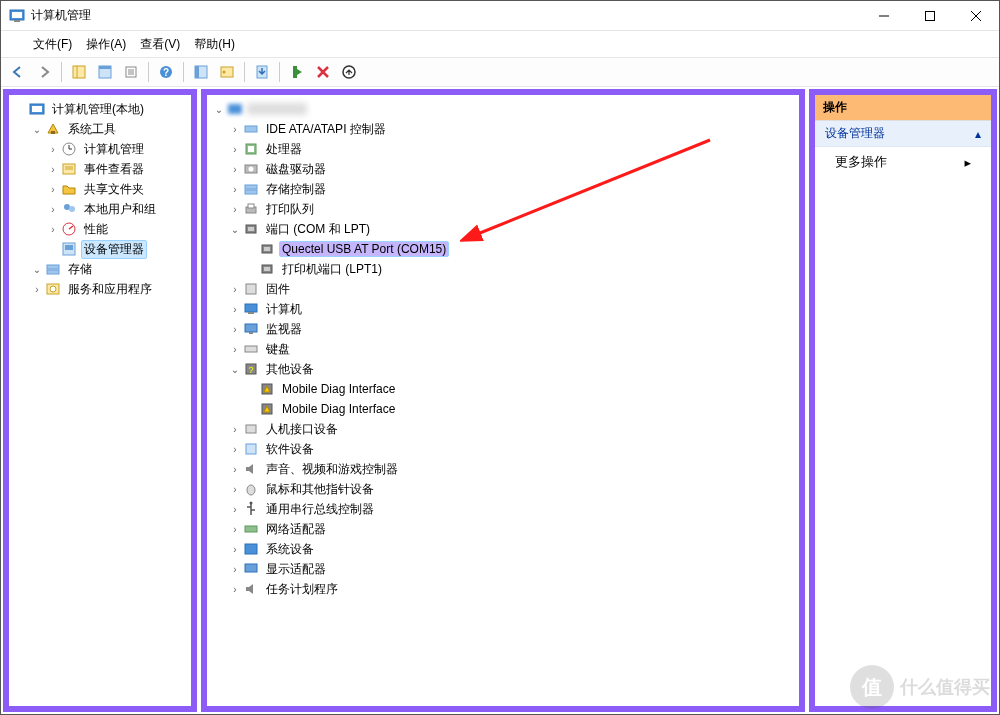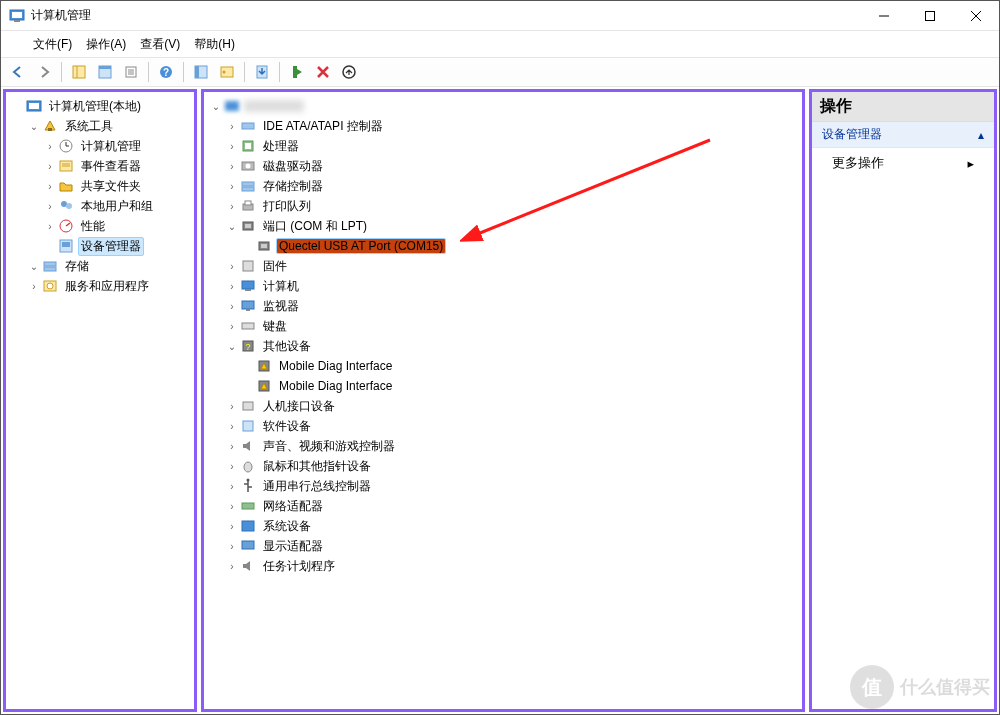--- a/index.html
+++ b/index.html
@@ -8,34 +8,34 @@
 .titlebar { height: 30px; display: flex; align-items: center; padding: 0 0 0 8px; border-bottom: 1px solid #e5e5e5; }
 .titlebar .title-icon { width: 16px; height: 16px; margin-right: 6px; }
 .titlebar .title-text { flex: 1; font-size: 12px; }
 .winbtns { display: flex; height: 100%; }
 .winbtn { width: 46px; display: flex; align-items: center; justify-content: center; font-family: "Segoe MDL2 Assets", sans-serif; }
 .menubar { height: 26px; display: flex; align-items: center; padding: 0 8px; gap: 14px; font-size: 12px; margin-left: 24px; }
 .toolbar { height: 30px; display: flex; align-items: center; padding: 0 6px; gap: 4px; border-top: 1px solid #e5e5e5; border-bottom: 1px solid #e5e5e5; background: #fdfdfd; }
 .tool { width: 22px; height: 22px; display: flex; align-items: center; justify-content: center; border: 1px solid transparent; }
 .vsep { width: 1px; height: 20px; background: #ccc; margin: 0 2px; }
 .content { flex: 1; display: flex; min-height: 0; }
-.pane { border: 3px solid #8b5cf6; margin: 2px; overflow: auto; background: #fff; }
+.pane { border: 6px solid #8b5cf6; margin: 2px; overflow: auto; background: #fff; }
 .left { width: 194px; padding: 4px 2px; }
 .center { flex: 1; padding: 4px 2px; }
 .right { width: 188px; padding: 0; display:flex; flex-direction:column;}
 .tree-node { display: flex; align-items: center; height: 20px; font-size: 12px; color: #000; white-space: nowrap; padding-right:4px;}
 .tree-node .exp { width: 16px; text-align: center; color: #666; font-size: 10px; cursor: default; }
 .tree-node .icon { width: 16px; height: 16px; display: inline-flex; align-items:center; justify-content:center; margin-right: 4px; }
 .tree-node .label { padding: 1px 3px; border-radius: 2px; }
 .tree-node.selected .label { background: #cce8ff; border: 1px solid #99d1ff; padding: 0 2px; }
-.tree-node.highlight .label { background: #c2410c; border: 1px solid #99d1ff; padding: 0 2px; }
+.tree-node.highlight .label { background: #c4b5fd; border: 1px solid #99d1ff; padding: 0 2px; }
 .depth-0 { padding-left: 2px; }
 .depth-1 { padding-left: 18px; }
 .depth-2 { padding-left: 34px; }
-.right-header { background: #e5e5e5; border-bottom: 1px solid #ddd; padding: 4px 8px; font-size: 16px; font-weight: bold; }
+.right-header { background: #fdba74; border-bottom: 1px solid #ddd; padding: 4px 8px; font-size: 12px; font-weight: bold; }
 .right-section { background: #e8f0fb; padding: 4px 10px; font-size: 12px; color: #003399; border-bottom: 1px solid #dde8f5; display:flex; align-items:center; justify-content:space-between;}
 .right-item { padding: 6px 20px; font-size: 13px; display:flex; align-items:center; justify-content:space-between;}
 .arrow { position: absolute; pointer-events: none; }
 .watermark { position: absolute; right: 10px; bottom: 6px; opacity: 0.18; display:flex; align-items:center; gap:6px; }
 .watermark .wcirc { width:44px; height:44px; border-radius:50%; background:#555; color:#fff; display:flex; align-items:center; justify-content:center; font-size:20px; font-weight:bold;}
 .watermark .wtxt { font-size:18px; font-weight:bold; color:#404040;}
 svg { display: block; }
 </style>
 </head>
 <body>
@@ -335,20 +335,30 @@
       <div class="tree-node depth-2 highlight">
           <span class="exp"></span>
           <span class="icon">
             <svg width="16" height="16">
               <rect x="3" y="4" width="10" height="8" fill="#888" stroke="#555"></rect>
               <rect x="5" y="6" width="6" height="4" fill="#ccc"></rect>
             </svg>
           </span>
           <span class="label">Quectel USB AT Port (COM15)</span>
         </div>
+      <div class="tree-node depth-2">
+          <span class="exp"></span>
+          <span class="icon">
+            <svg width="16" height="16">
+              <rect x="3" y="4" width="10" height="8" fill="#888" stroke="#555"></rect>
+              <rect x="5" y="6" width="6" height="4" fill="#ccc"></rect>
+            </svg>
+          </span>
+          <span class="label">打印机端口 (LPT1)</span>
+        </div>
       <div class="tree-node depth-1">
           <span class="exp">›</span>
           <span class="icon">
             <svg width="16" height="16">
               <rect x="3" y="3" width="10" height="10" fill="#ddd" stroke="#888"></rect>
             </svg>
           </span>
           <span class="label">固件</span>
         </div>
       <div class="tree-node depth-1">

